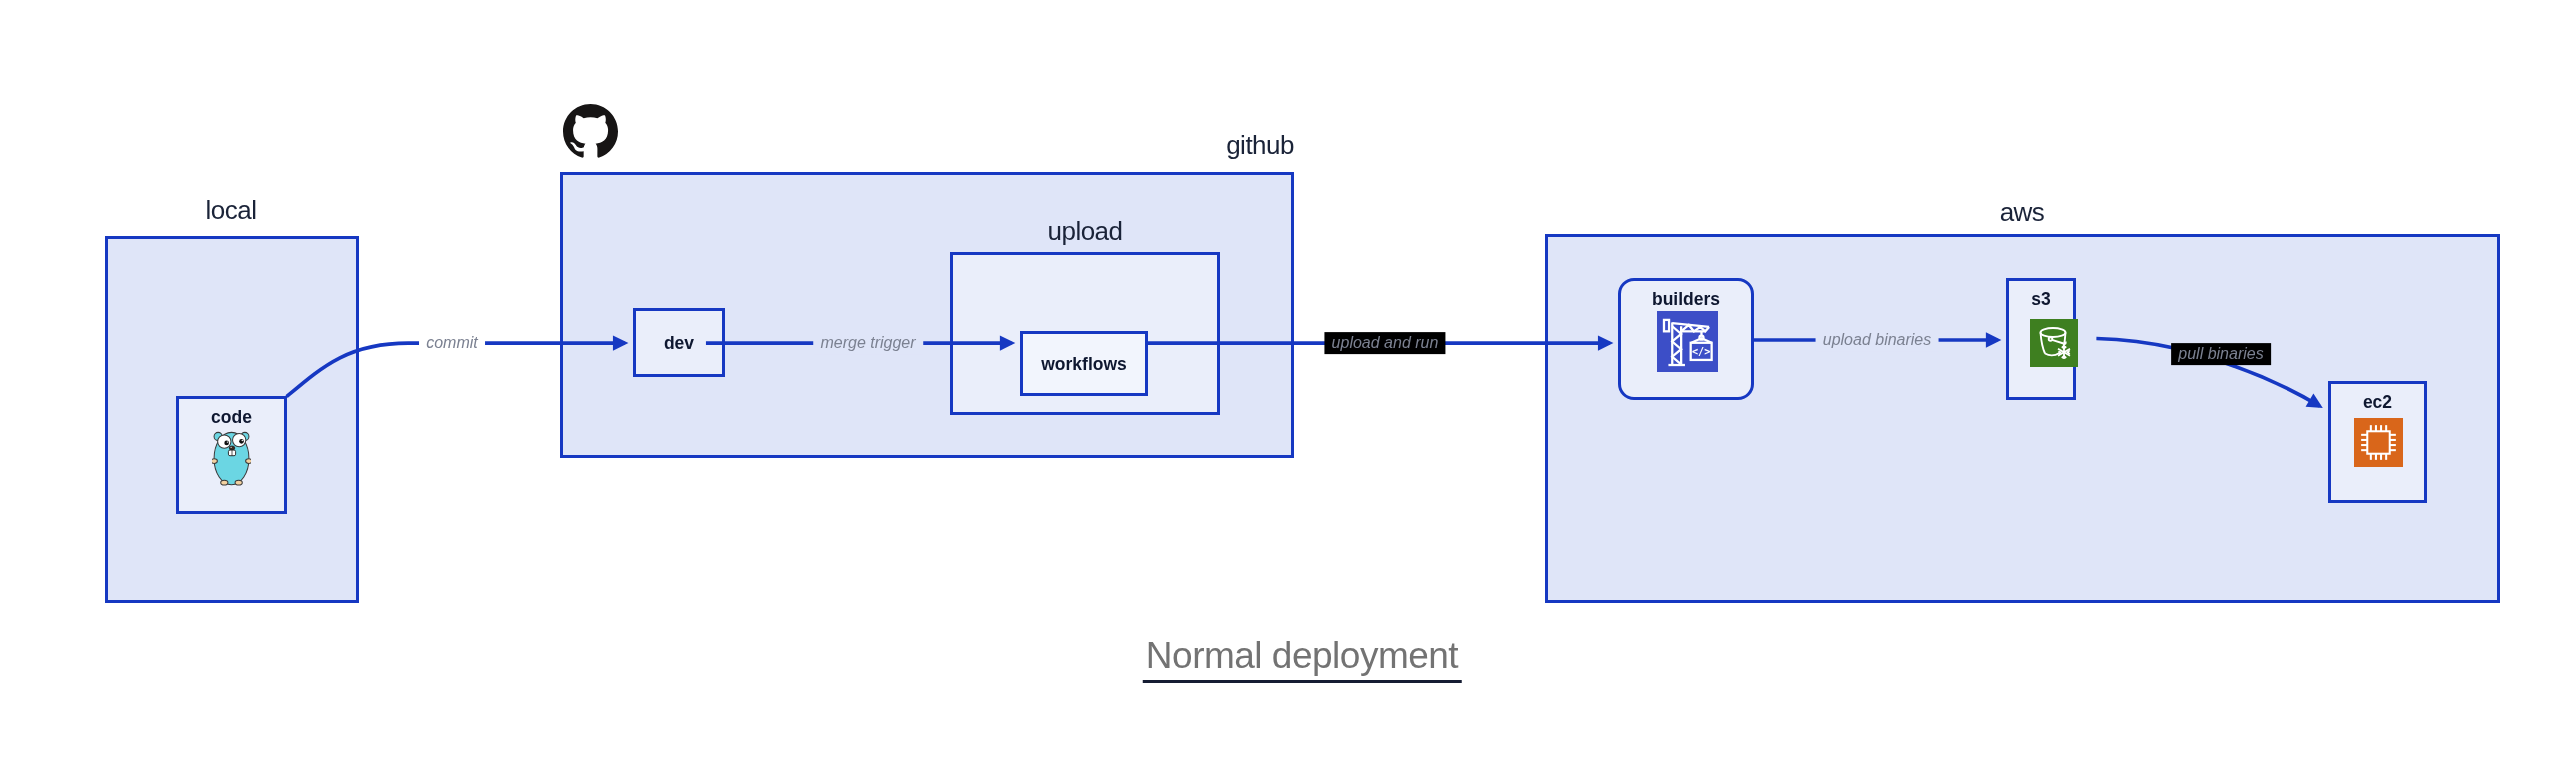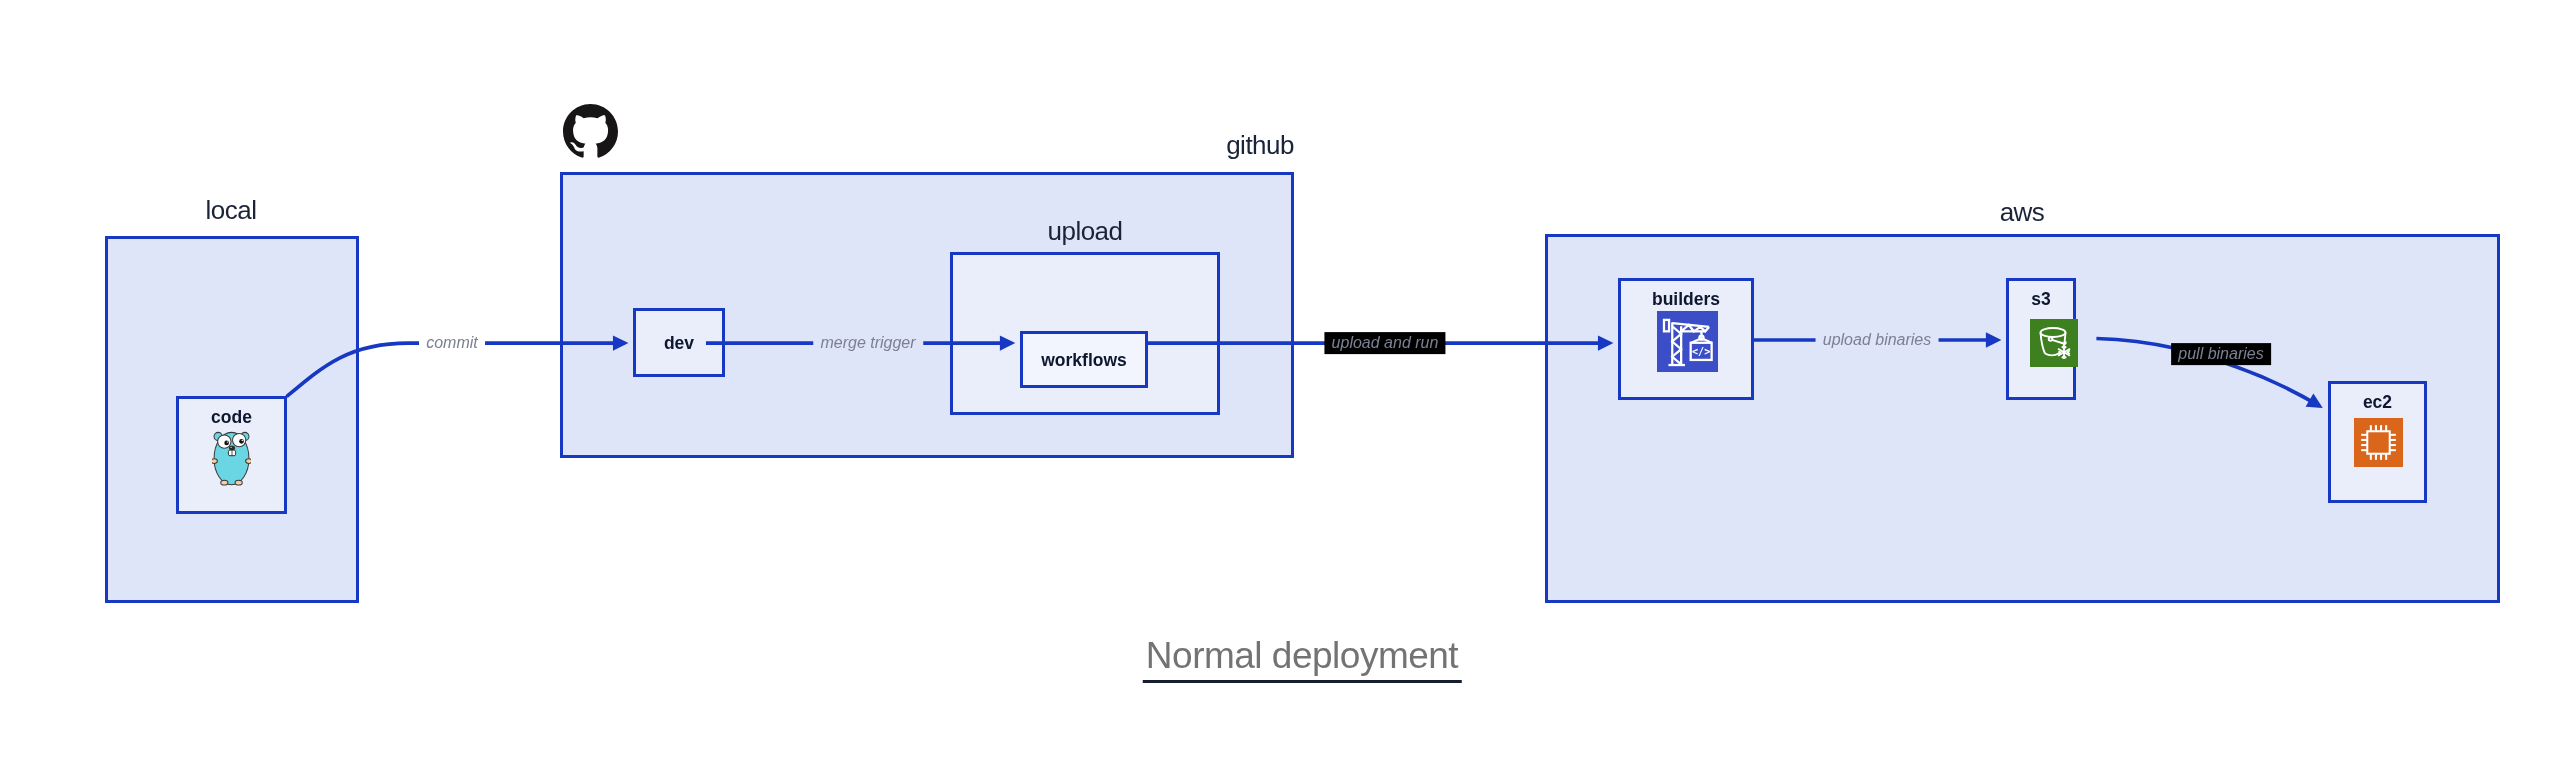--- a/index.html
+++ b/index.html
@@ -91,25 +91,25 @@
       <circle cx="37.2" cy="37.2" r="1.2" fill="#ffffff"></circle>
       <rect x="32" y="42.5" width="14" height="11" rx="3" fill="#ffffff" stroke="#222222" stroke-width="1.8"></rect>
       <line x1="39" y1="42.5" x2="39" y2="53.5" stroke="#222222" stroke-width="1.5"></line>
     </svg>
   </div>
 
   <div class="nbox" style="left:633px; top:308px; width:92px; height:69px;padding-left:11px;">
     <div class="nlabel mid">dev</div>
   </div>
 
-  <div class="nbox lighter" style="left:1020px; top:331px; width:128px; height:57px;">
+  <div class="nbox lighter" style="left:1020px; top:331px; width:128px; height:65px;">
     <div class="nlabel mid">workflows</div>
   </div>
 
-  <div class="nbox" style="left:1618px; top:278px; width:136px; height:122px;">
+  <div class="nbox" style="left:1618px; top:278px; width:136px; height:122px;border-radius:16px;">
     <div class="nlabel" style="top:8.2px;">builders</div>
     <svg class="icon" style="left:36px; top:30px;" width="61" height="61" viewBox="0 0 48 48">
       <rect x="0" y="0" width="48" height="48" fill="#3c4ec7"></rect>
       <g stroke="#ffffff" stroke-width="1.8" fill="none">
         <rect x="5.5" y="7" width="4" height="9"></rect>
         <line x1="12" y1="9" x2="12" y2="42"></line>
         <line x1="19" y1="12" x2="19" y2="42"></line>
         <polyline points="12,12 19,18 12,24 19,30 12,36 19,42"></polyline>
         <line x1="9" y1="42.5" x2="22" y2="42.5"></line>
         <line x1="12" y1="9.5" x2="41" y2="12.5"></line>

